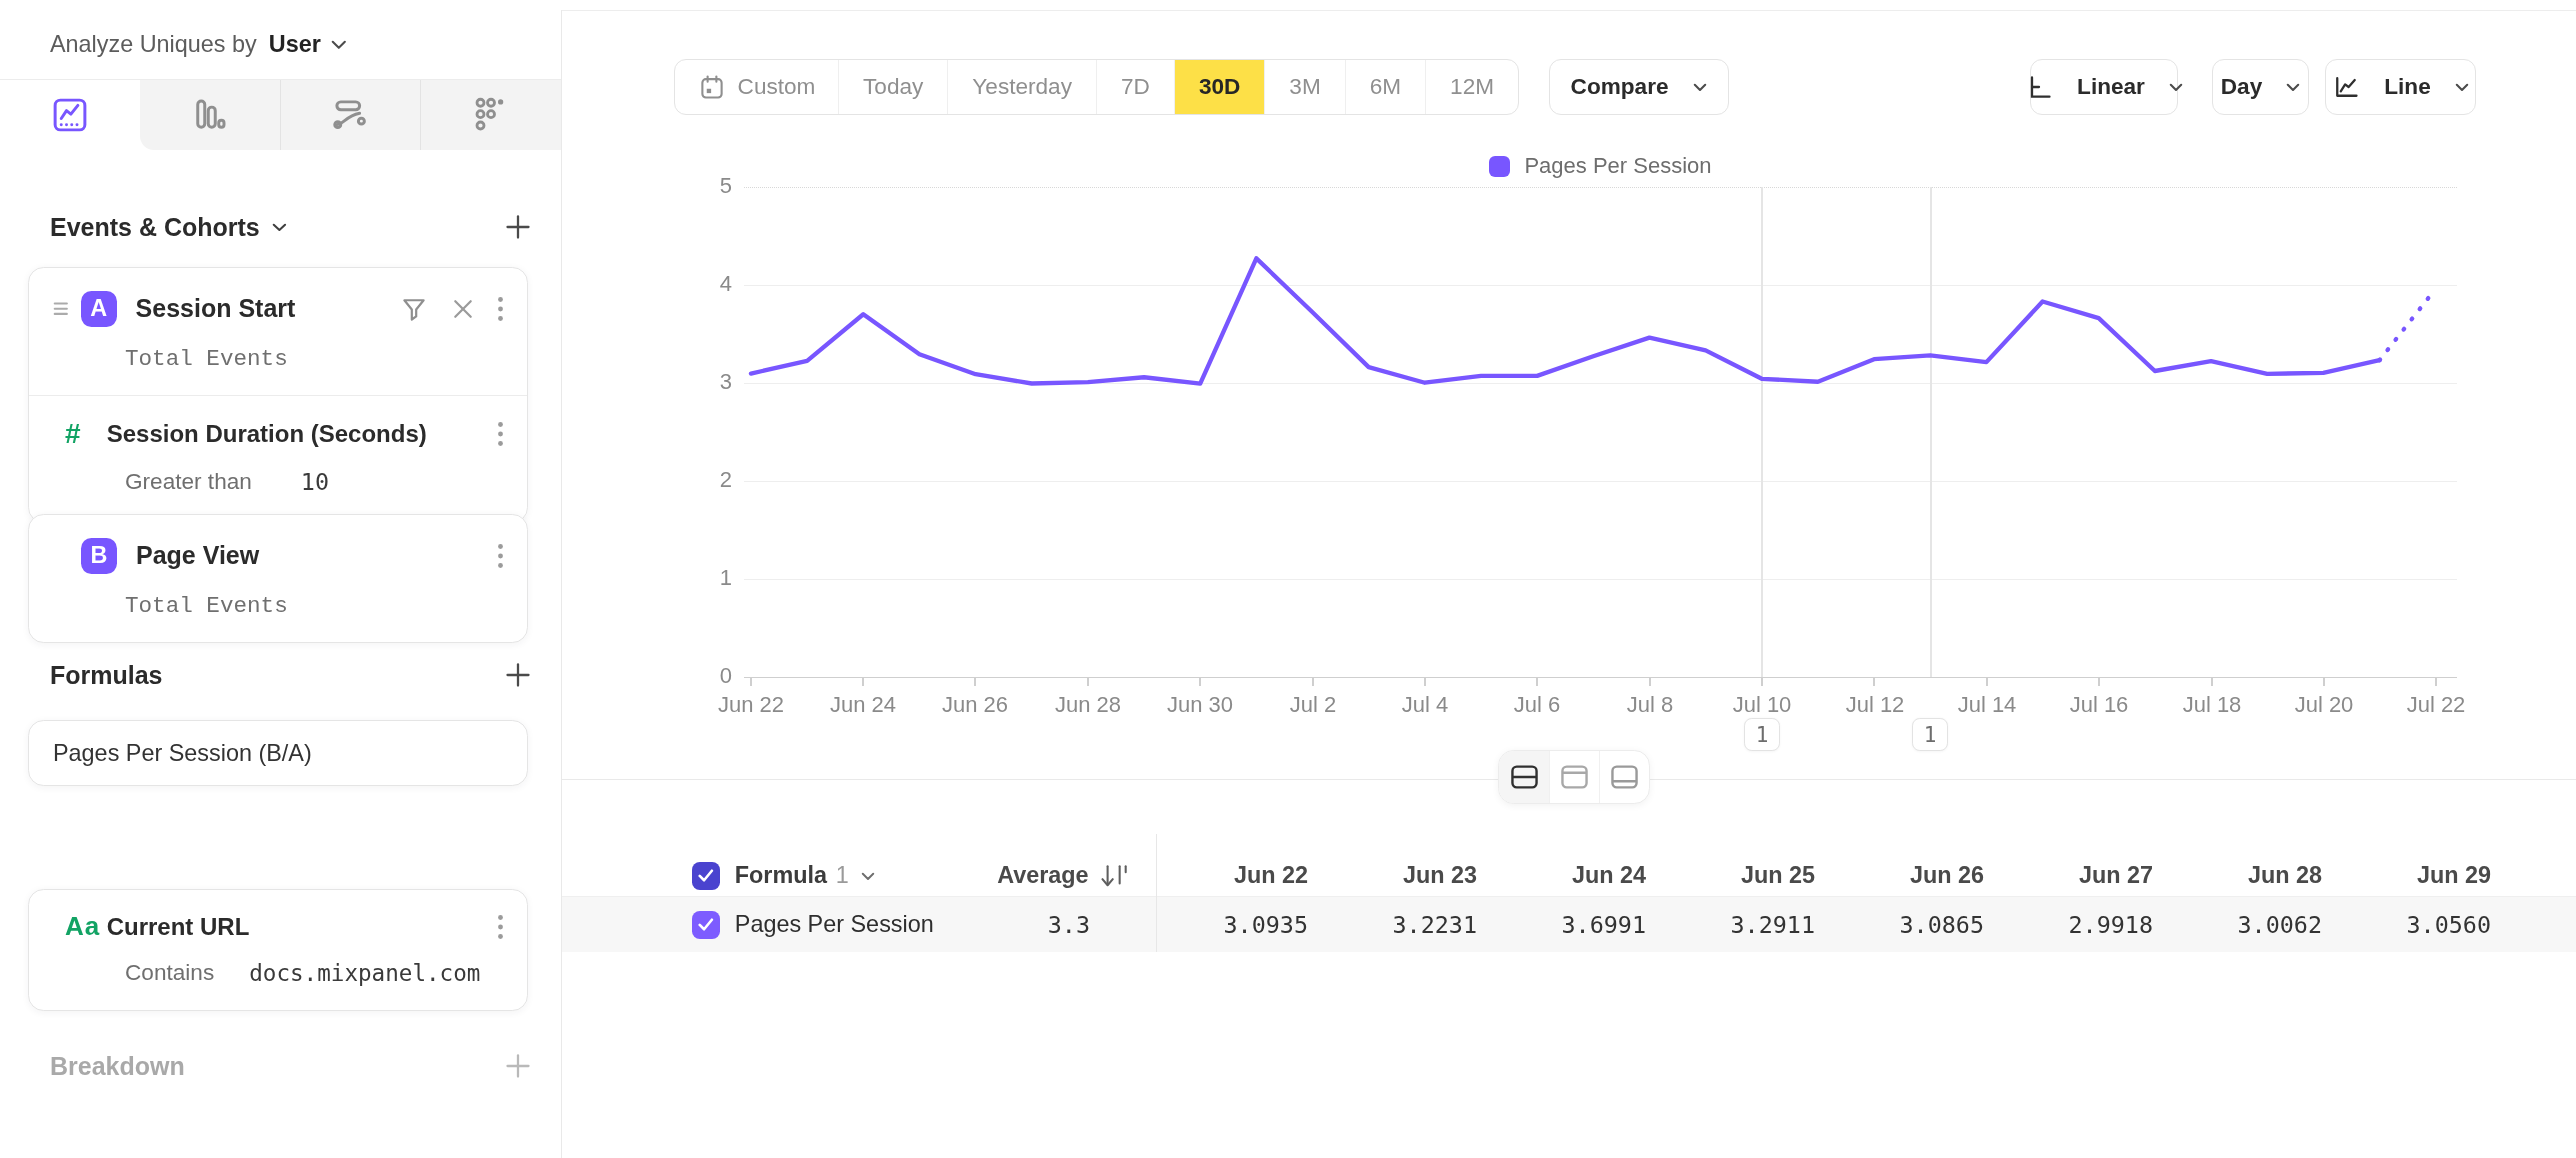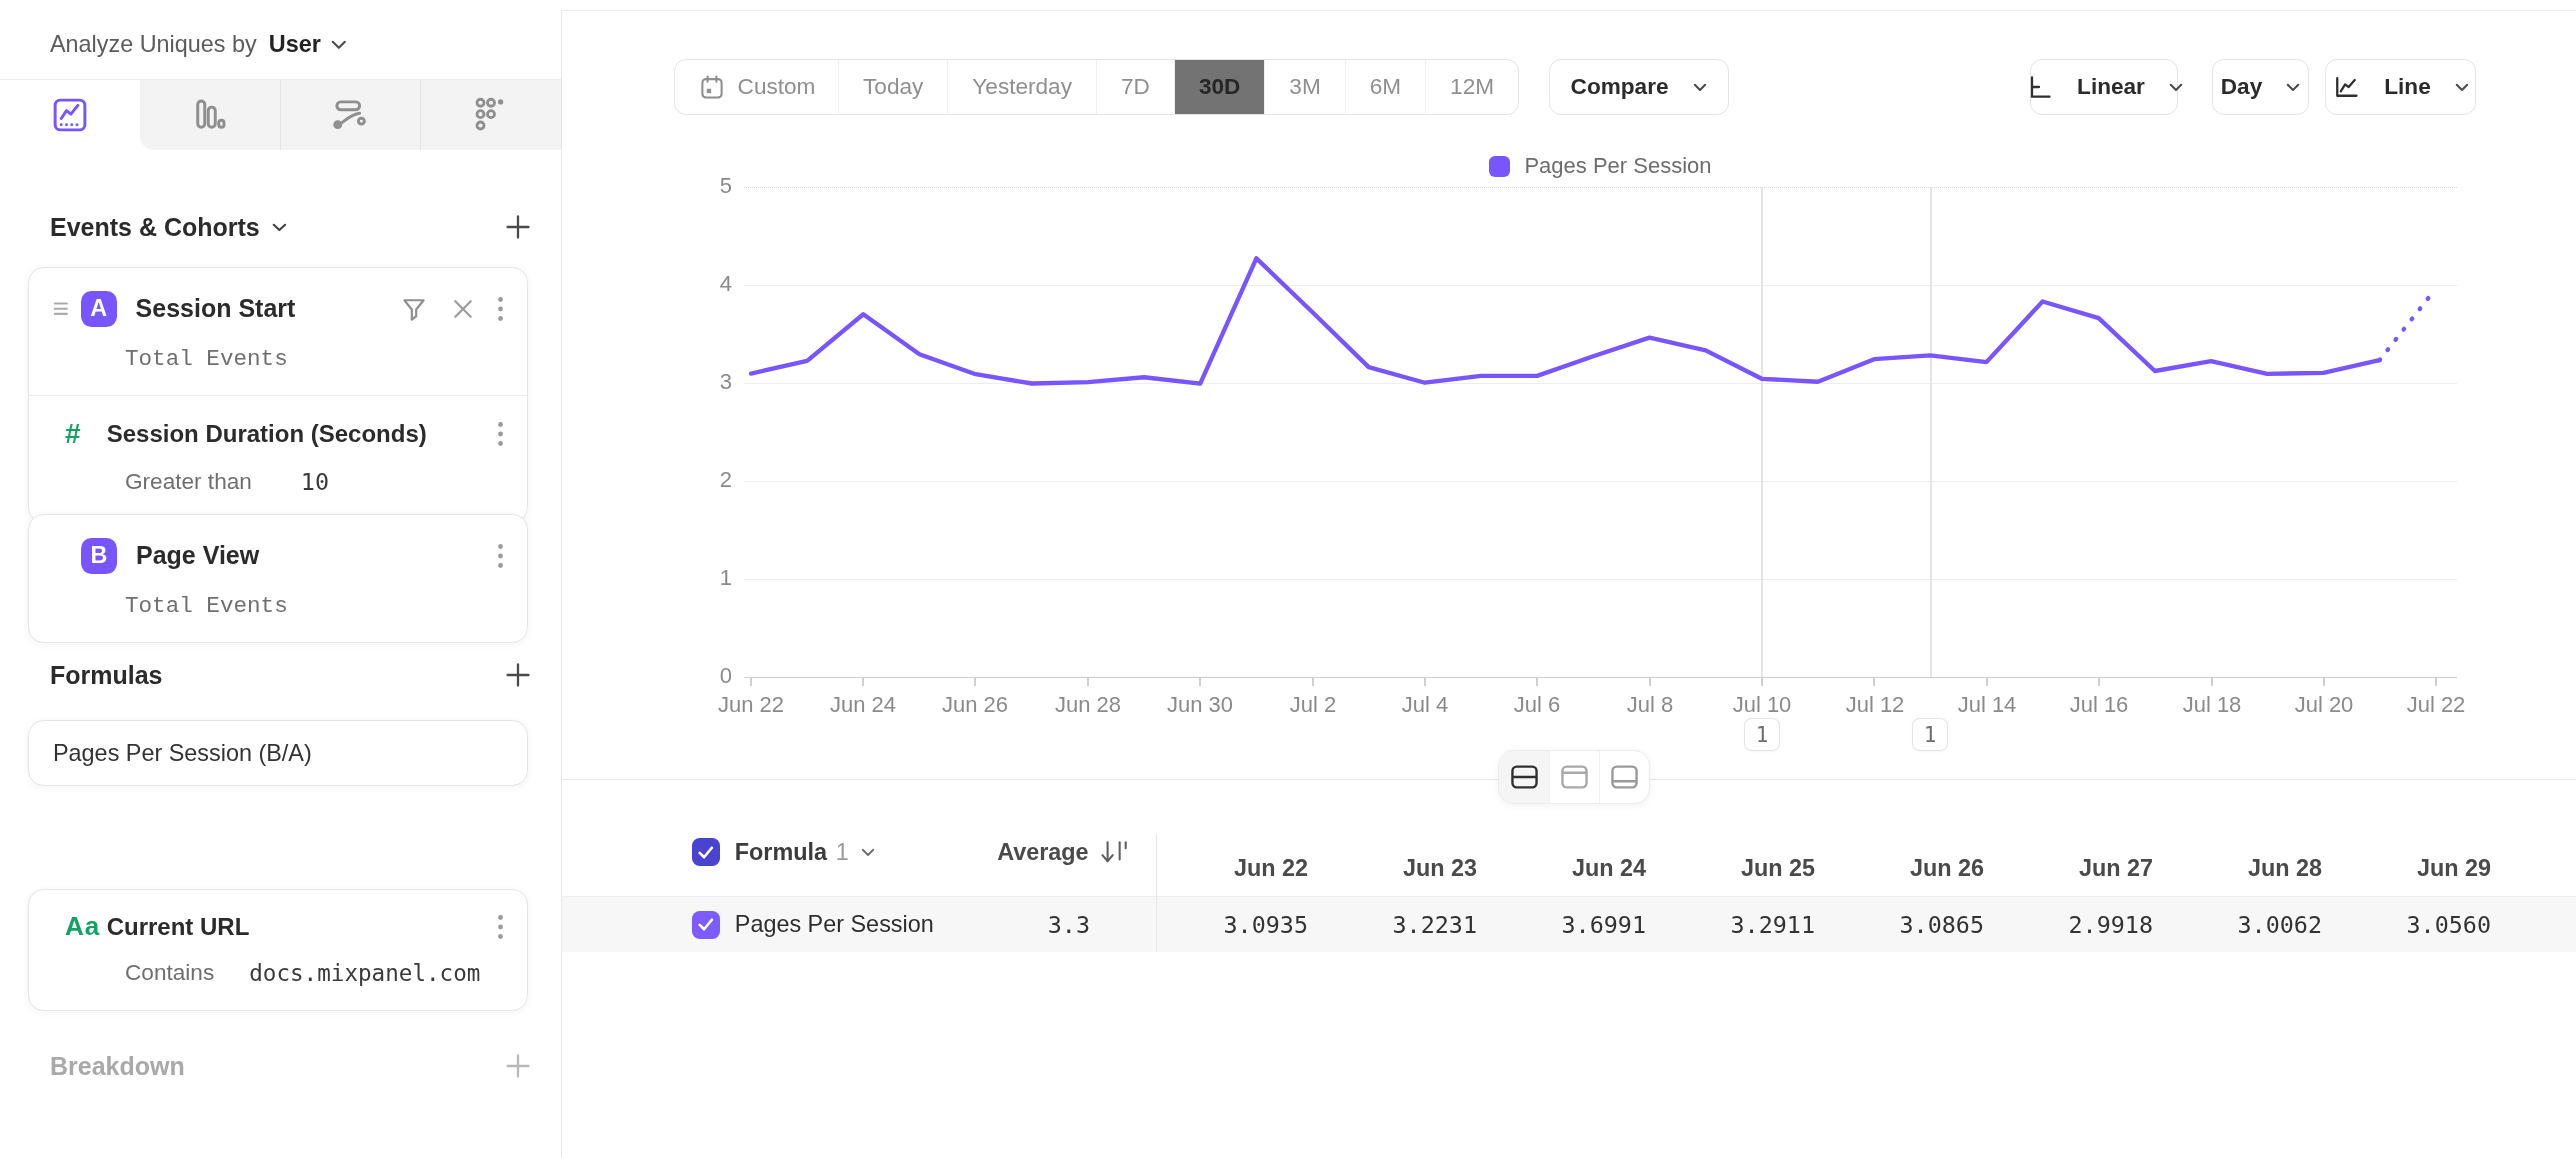--- a/index.html
+++ b/index.html
@@ -57,21 +57,21 @@
   .formula-card { display:flex; align-items:center; height:66px; padding-left:24px; font-size:23.4px; color:#333; cursor:text; }
 
   
   .main { position:absolute; left:562px; top:10.4px; right:0; bottom:0; }
 
   .toolbar-left { position:absolute; left:112px; top:49px; height:56px; display:flex; align-items:stretch; }
   .seg { display:flex; border:1.7px solid #e4e4e4; border-radius:12px; overflow:hidden; background:#fff; }
   .seg-item { display:flex; align-items:center; justify-content:center; padding:0 24px; font-size:22.6px; color:#8f8f8f; cursor:pointer; border-left:1.7px solid #efefef; white-space:nowrap; }
   .seg-item:first-child { border-left:none; }
   .seg-item.with-icon { gap:12px; padding:0 22.6px; }
-  .seg-item.active { background:#737373; color:#262626; font-weight:700; }
+  .seg-item.active { background:#fde047; color:#262626; font-weight:700; }
   .tbtn { display:flex; align-items:center; gap:24px; border:1.7px solid #e4e4e4; border-radius:12px; background:#fff; font-family:inherit; font-size:22.6px; color:#2b2b2b; font-weight:600; cursor:pointer; padding:0 21px; height:56px; }
   .compare-btn { margin-left:29.5px; }
   .abs-btn { position:absolute; top:49px; justify-content:center; }
 
   
   .chart { position:absolute; left:0; top:104px; width:2014px; height:677px; }
   .legend { position:absolute; left:182px; top:39px; width:1713px; display:flex; align-items:center; justify-content:center; gap:14px; }
   .legend-swatch { width:21px; height:21px; border-radius:6px; background:#7856ff; }
   .legend-label { font-size:22px; color:#6d6d6d; }
   .gridline { position:absolute; left:182px; width:1713px; height:0; border-top:1.7px solid #eeeeee; }
@@ -86,21 +86,21 @@
 
   
   .divider { position:absolute; left:0; top:769px; width:100%; height:0; border-top:1.7px solid #e9e9e9; }
   .toggle { position:absolute; left:936px; top:740px; height:54px; display:flex; background:#fff; border:1.7px solid #ececec; border-radius:15.6px; box-shadow:0 1.7px 7px rgba(0,0,0,.05); overflow:hidden; }
   .tg { width:50px; display:flex; align-items:center; justify-content:center; cursor:pointer; border-left:1.7px solid #f0f0f0; }
   .tg:first-child { border-left:none; }
   .tg.active { background:#f5f5f5; }
 
   
   .tbl { position:absolute; left:0; top:769px; right:0; bottom:0; }
-  .thead { position:absolute; left:0; top:58px; right:0; height:63px; display:flex; align-items:flex-start; }
+  .thead { position:absolute; left:0; top:65px; right:0; height:63px; display:flex; align-items:center; }
   .trow  { position:absolute; left:0; top:117px; right:0; height:56px; display:flex; align-items:center; background:#f7f7f7; border-top:1.7px solid #efefef; }
   .leftblock { width:594px; flex:0 0 594px; display:flex; align-items:center; padding-left:130px; }
   .cb { width:28px; height:28px; border-radius:7.8px; display:flex; align-items:center; justify-content:center; cursor:pointer; flex:0 0 28px; }
   .cb.dark { background:#4a43cf; }
   .cb.light { background:#7d5cff; }
   .fname { font-size:23.4px; font-weight:700; color:#3c3c3c; margin-left:14.8px; }
   .fidx { font-size:23.4px; color:#9a9a9a; margin-left:8.7px; }
   .head-chev { margin-left:12px; display:flex; cursor:pointer; }
   .avg-label { font-size:23.4px; font-weight:600; color:#4a4a4a; margin-left:auto; }
   .sort-ic { margin-left:10.4px; margin-right:26px; display:flex; cursor:pointer; }

